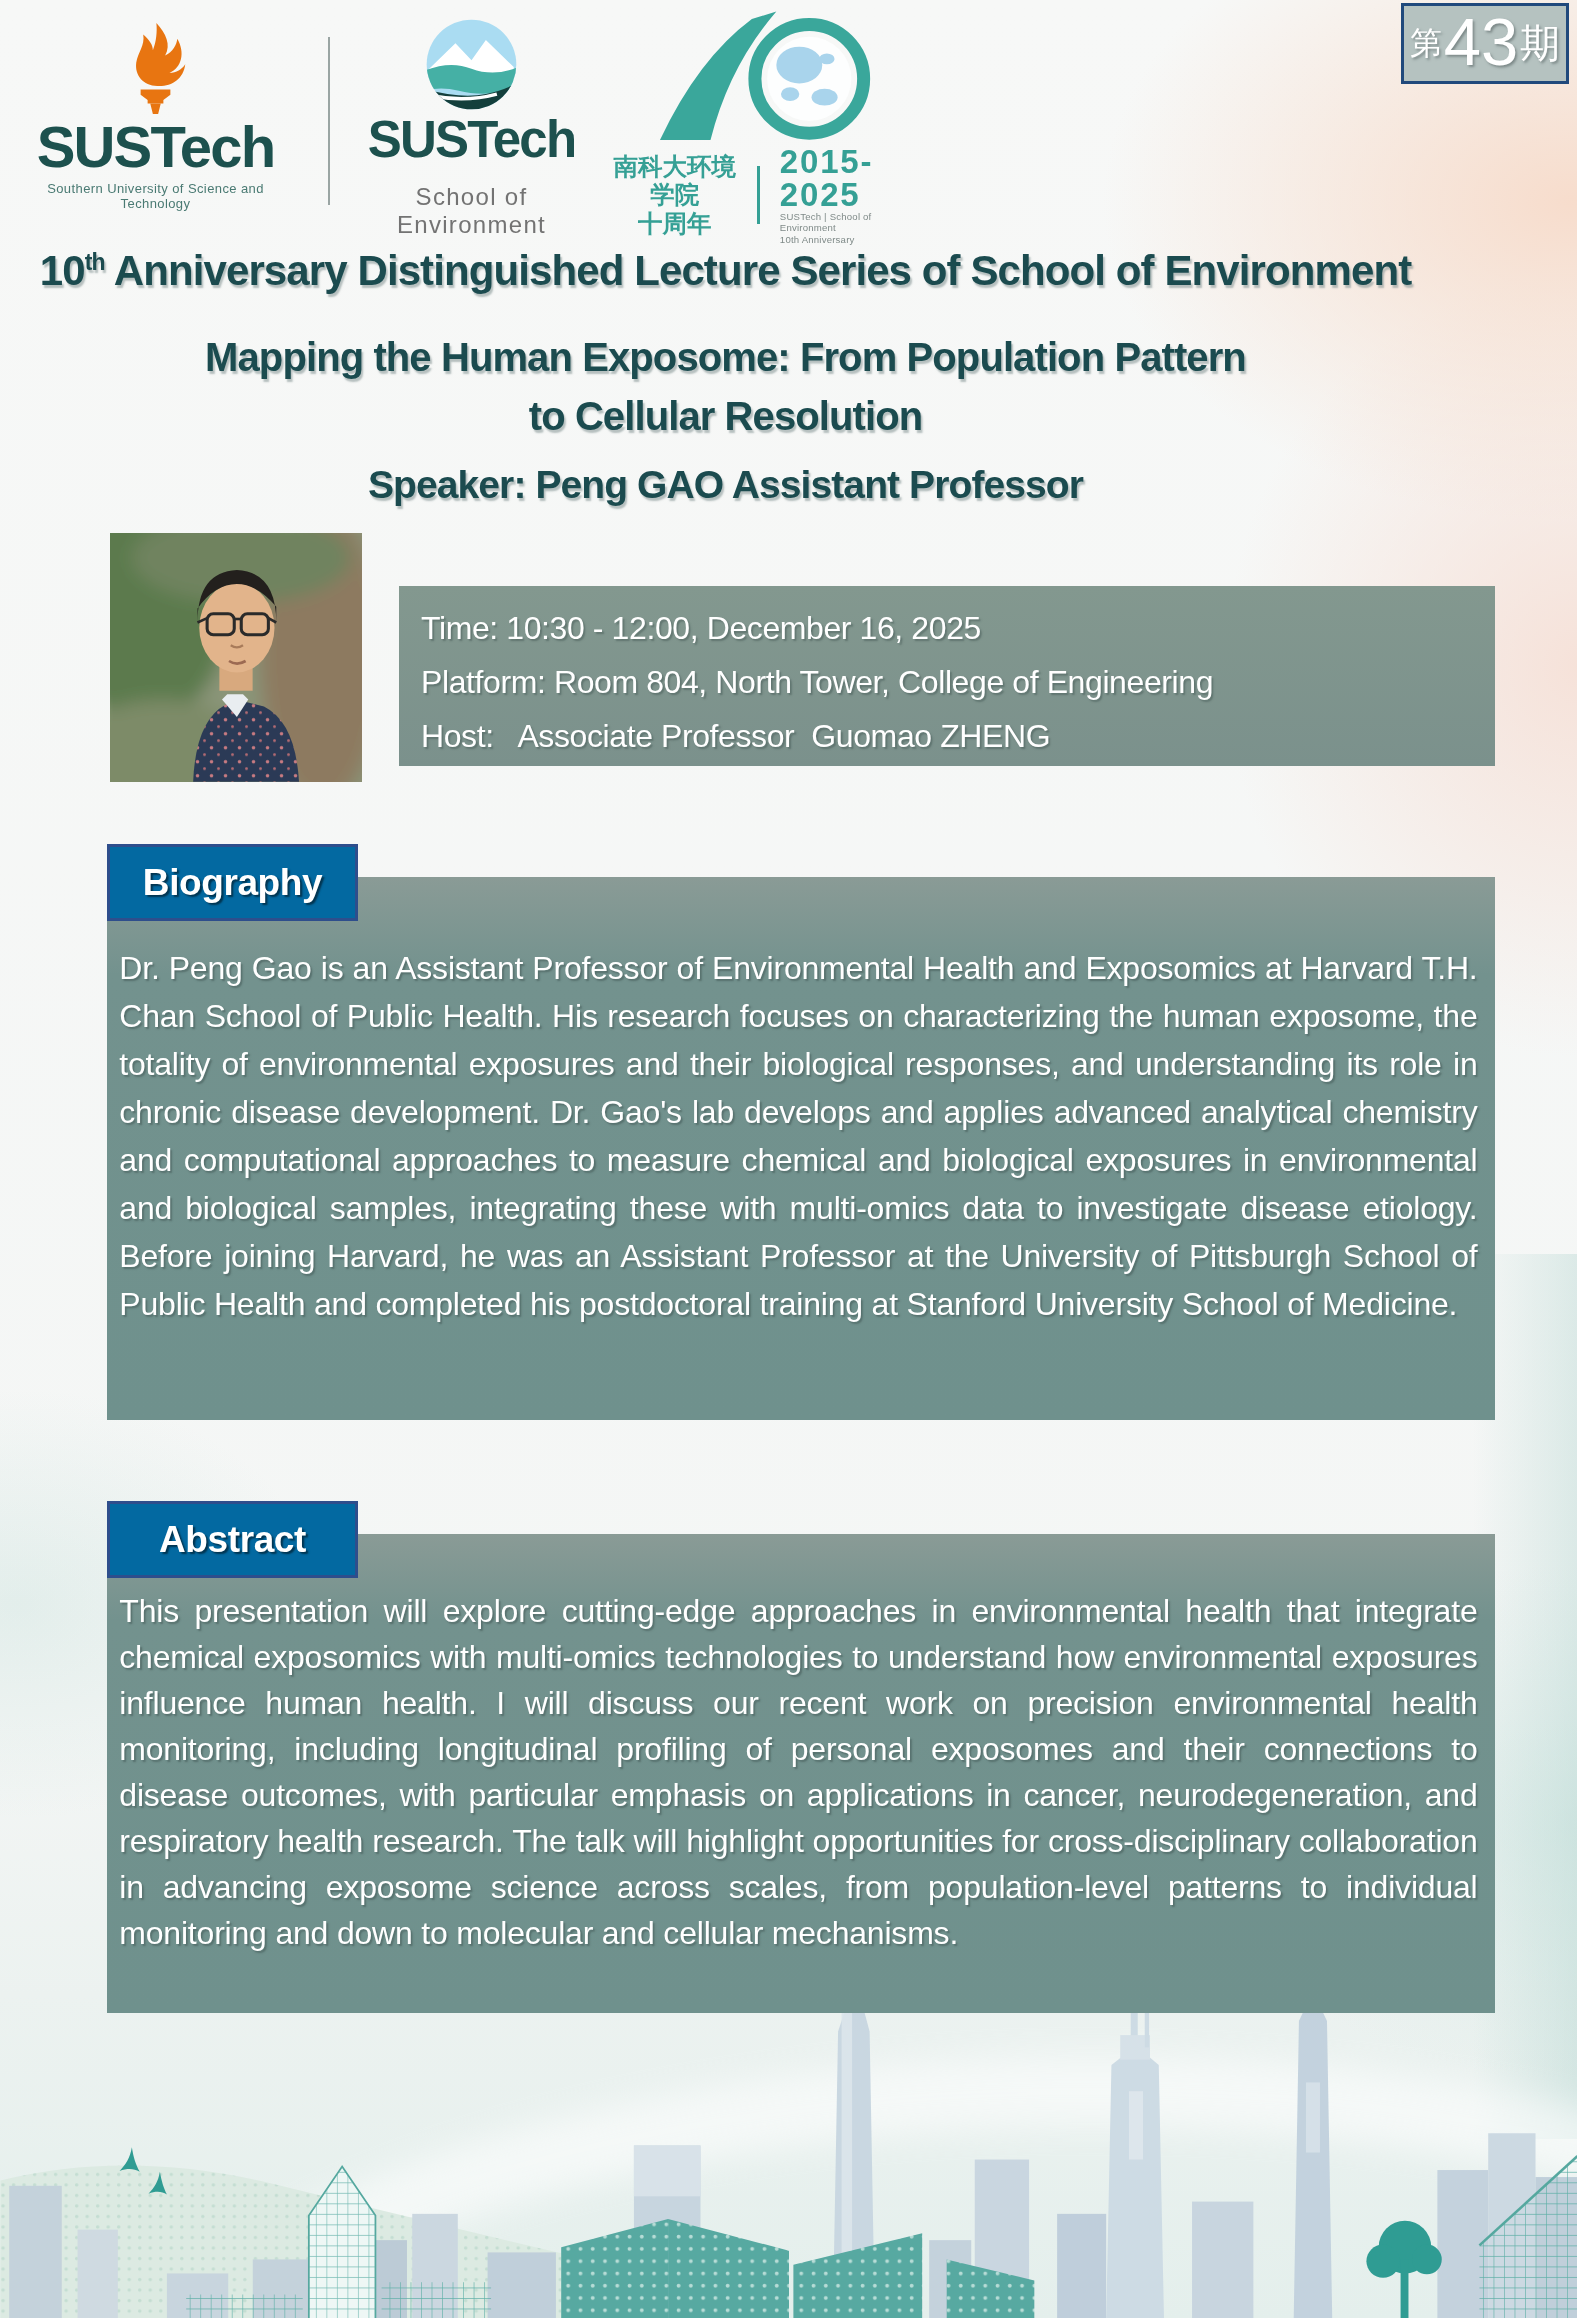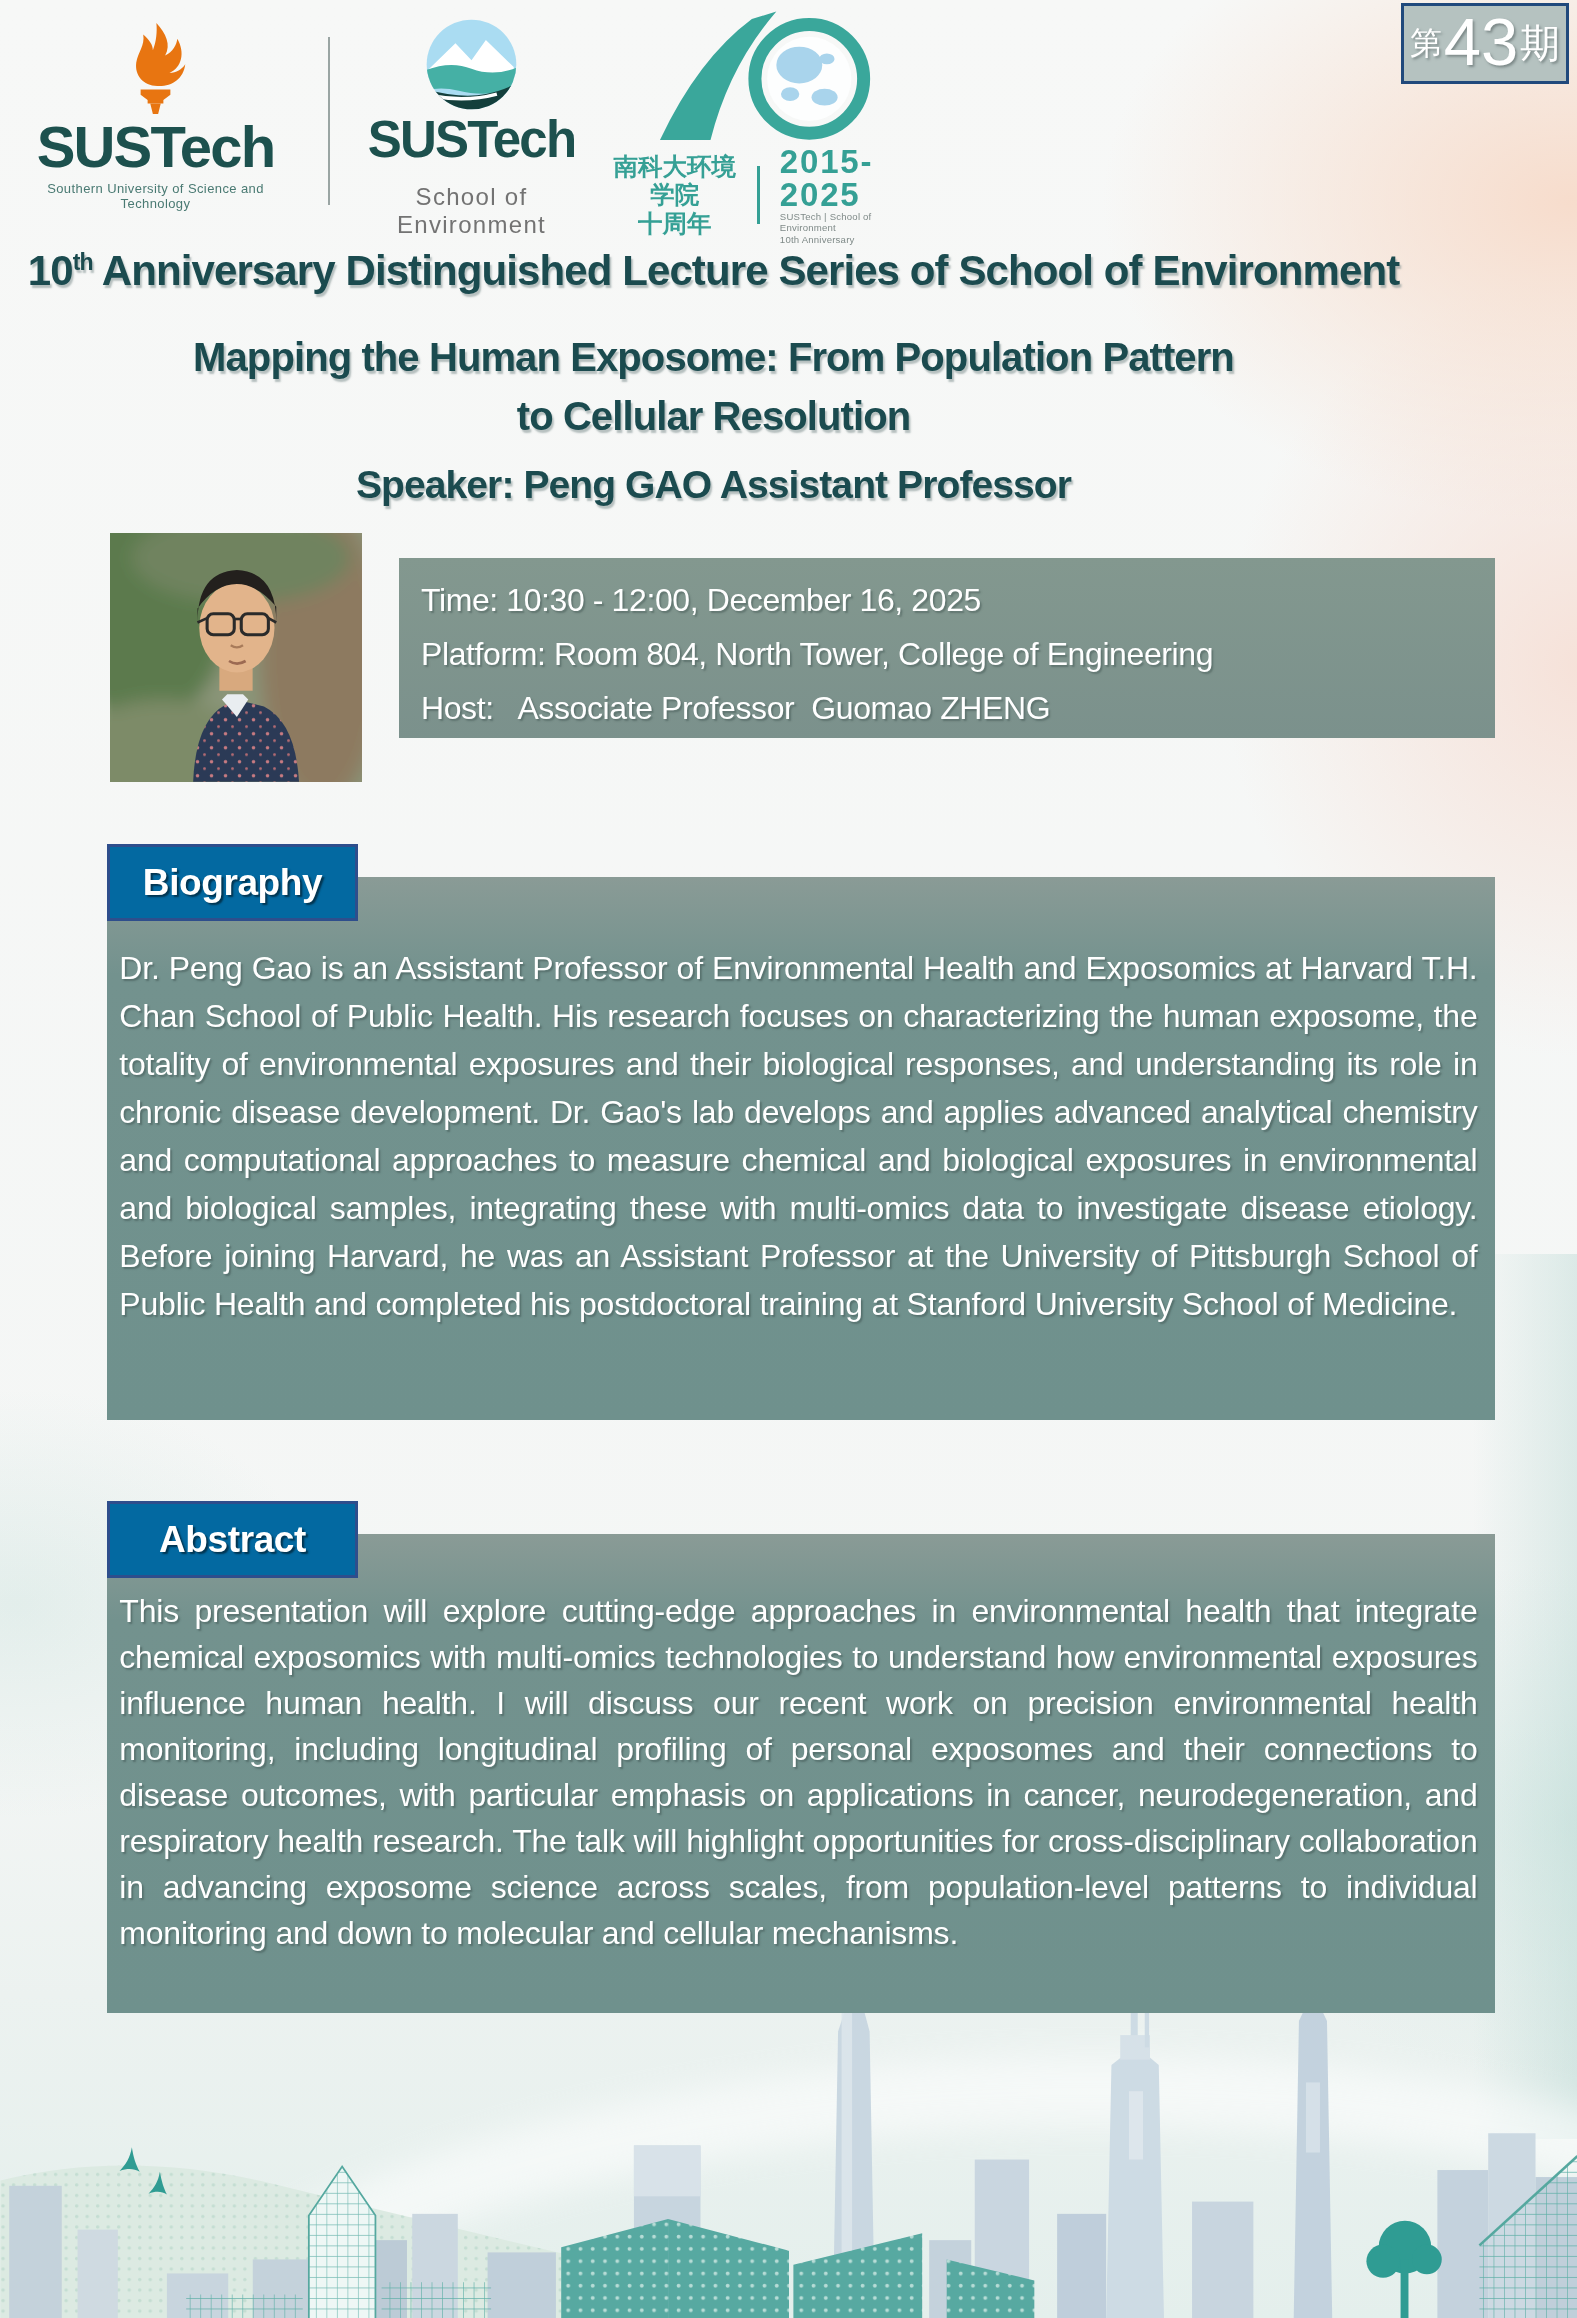--- a/index.html
+++ b/index.html
@@ -40,33 +40,33 @@
   .logo3{position:absolute;left:612px;top:10.5px;width:295px;text-align:center;}
   .logo3-row{display:flex;justify-content:center;align-items:center;gap:20px;margin-top:0;}
   .logo3-cn{color:#35a095;font-size:24.5px;line-height:1.15;font-weight:bold;}
   .logo3-bar{width:3.5px;height:58px;background:#35a095;}
   .logo3-right{text-align:left;color:#35a095;}
   .logo3-years{font-size:33px;font-weight:bold;letter-spacing:1.8px;line-height:1;}
   .logo3-cap{font-size:9.6px;color:#7f8a88;line-height:1.25;letter-spacing:0.2px;}
 
   
   .heading{position:absolute;left:0;width:1427px;text-align:center;color:#1b4b4f;font-weight:bold;
-    text-shadow:1.8px 2.6px 1.8px rgba(128,144,144,0.55);letter-spacing:-0.9px;}
+    text-shadow:1.8px 2.6px 1.8px rgba(128,144,144,0.55);letter-spacing:-0.9px;padding-left:12px;}
   .title{top:247px;font-size:42px;}
   .title sup{font-size:23px;}
   .sub1{top:335px;font-size:40px;}
   .sub2{top:394px;font-size:40px;}
   .speaker{top:463px;font-size:39px;}
 
   
   .photo{position:absolute;left:110px;top:533px;width:252px;height:249px;overflow:hidden;}
   .photo svg{display:block;width:100%;height:100%;}
 
   
-  .info-box{position:absolute;left:399px;top:558px;width:1096px;height:180px;box-sizing:border-box;
+  .info-box{position:absolute;left:399px;top:586px;width:1096px;height:180px;box-sizing:border-box;
     background:linear-gradient(180deg,#83988f,#7b918c);color:#fff;padding:15px 8.8px 0 22px;}
   .info-line{font-size:32px;line-height:54px;white-space:pre-wrap;letter-spacing:-0.4px;
     text-shadow:1.8px 1.8px 1.8px rgba(70,90,85,0.55);}
 
   
   .sec-head{position:absolute;left:107px;width:251px;height:77px;box-sizing:border-box;
     background:#0369a1;border:3.5px solid #2e4e8c;color:#fff;z-index:3;
     display:flex;align-items:center;justify-content:center;
     font-size:37px;font-weight:bold;letter-spacing:-0.4px;
     text-shadow:2.2px 2.2px 1.8px rgba(0,0,0,0.5);}

